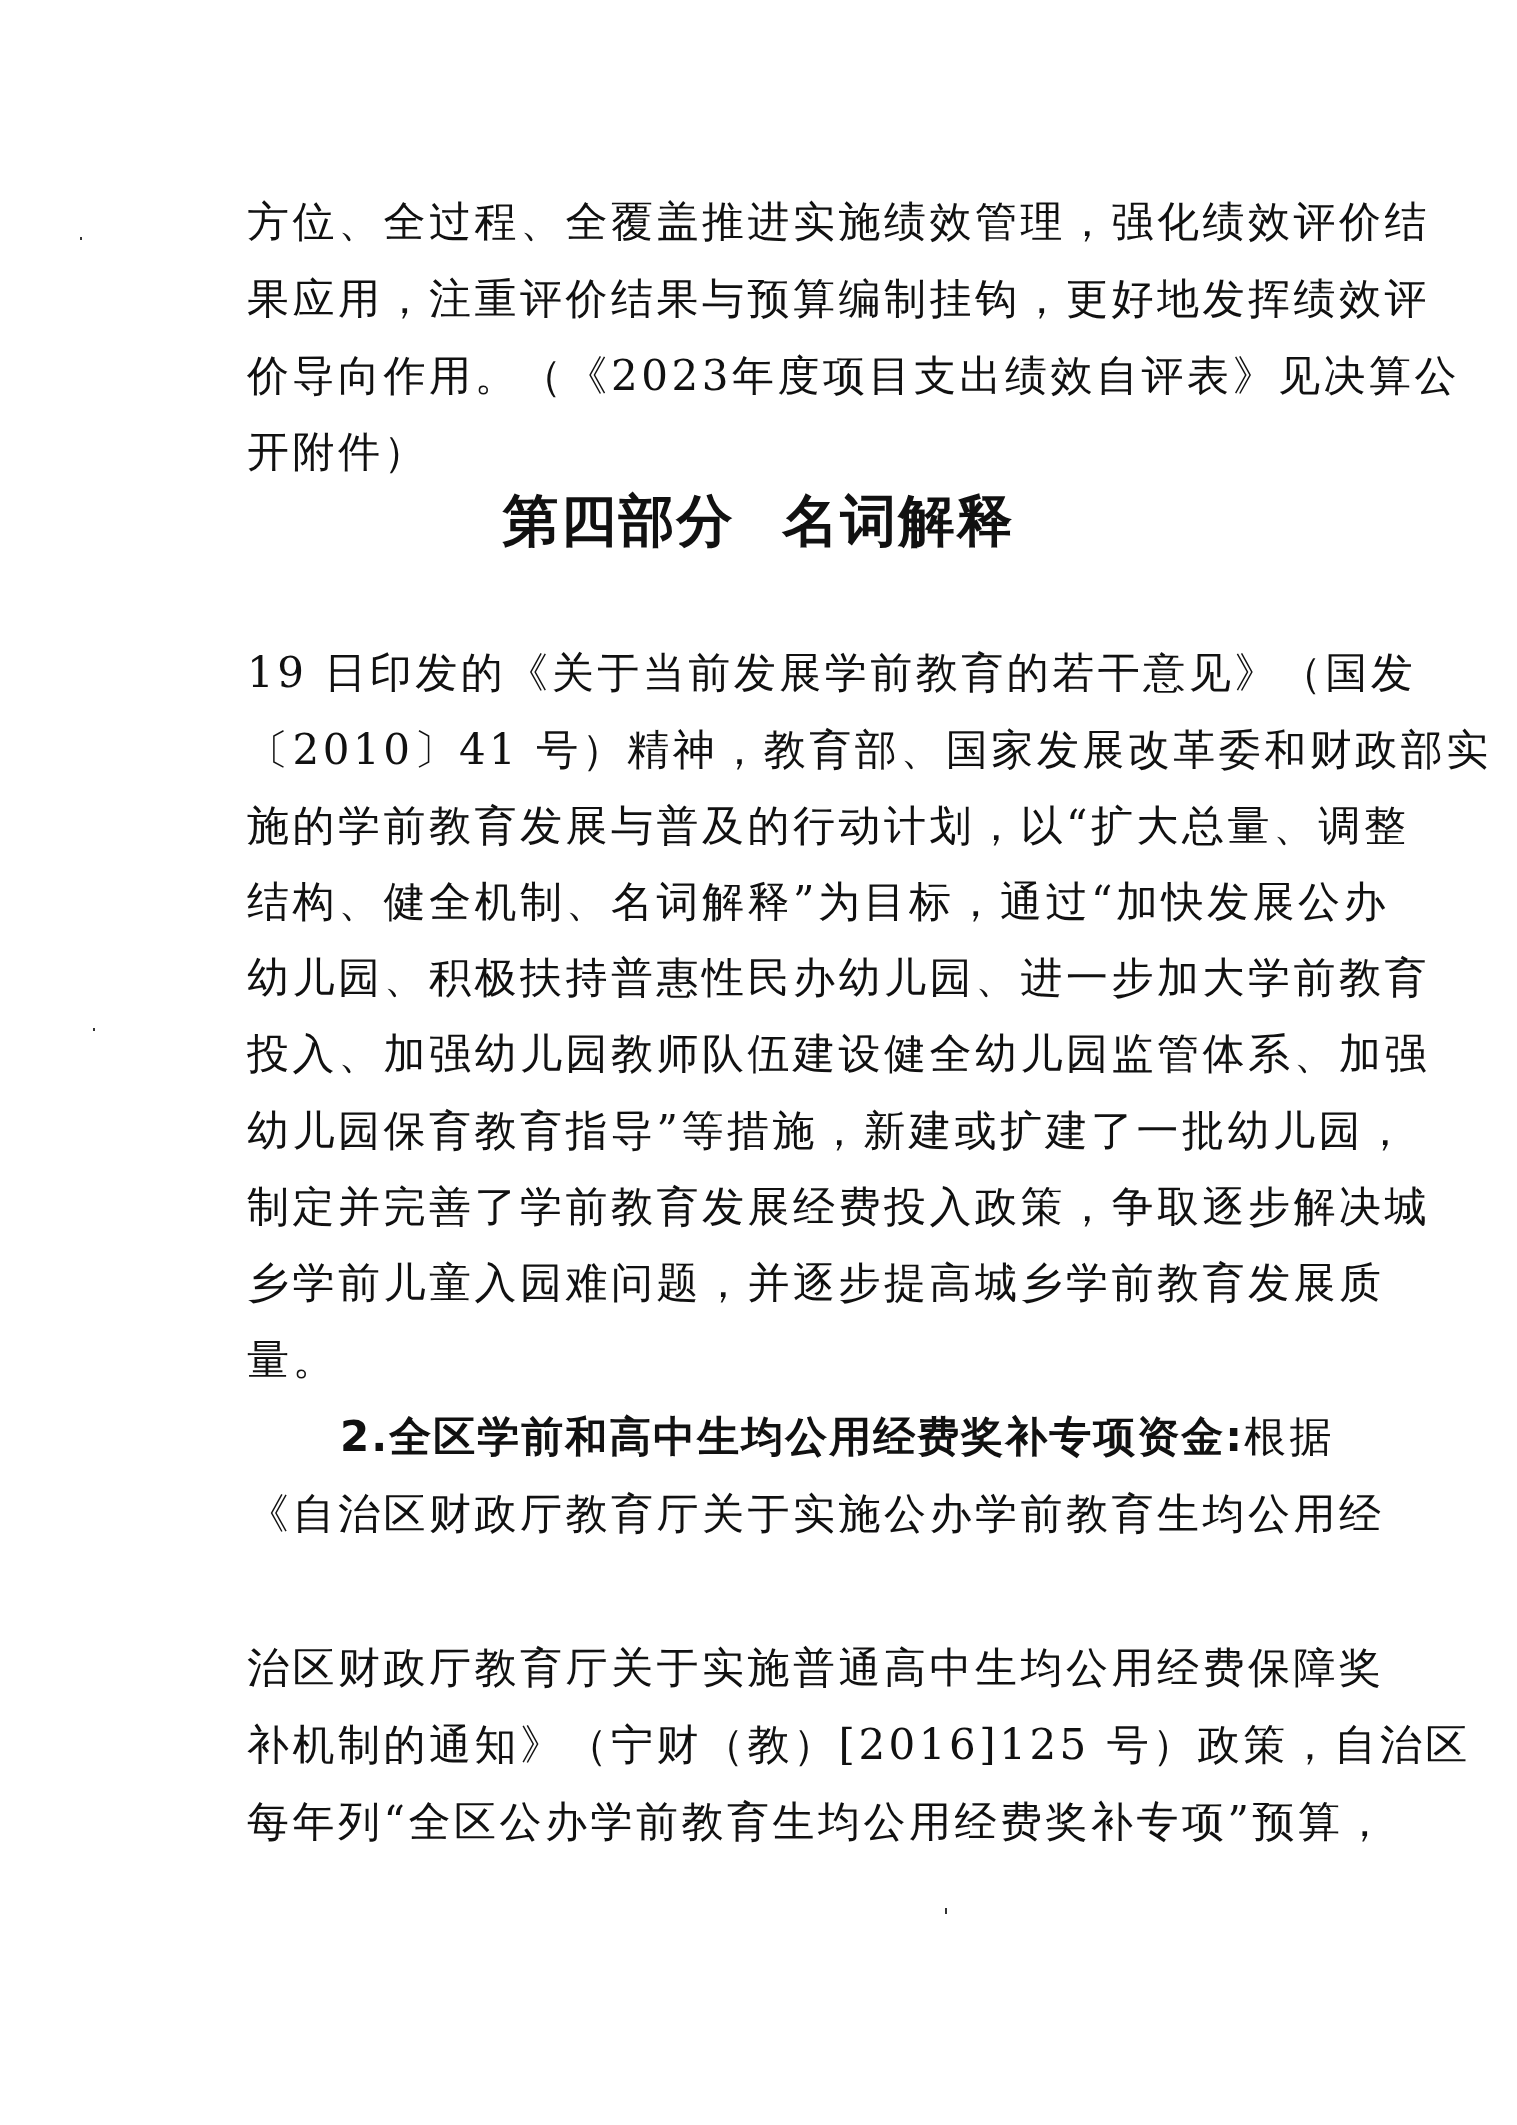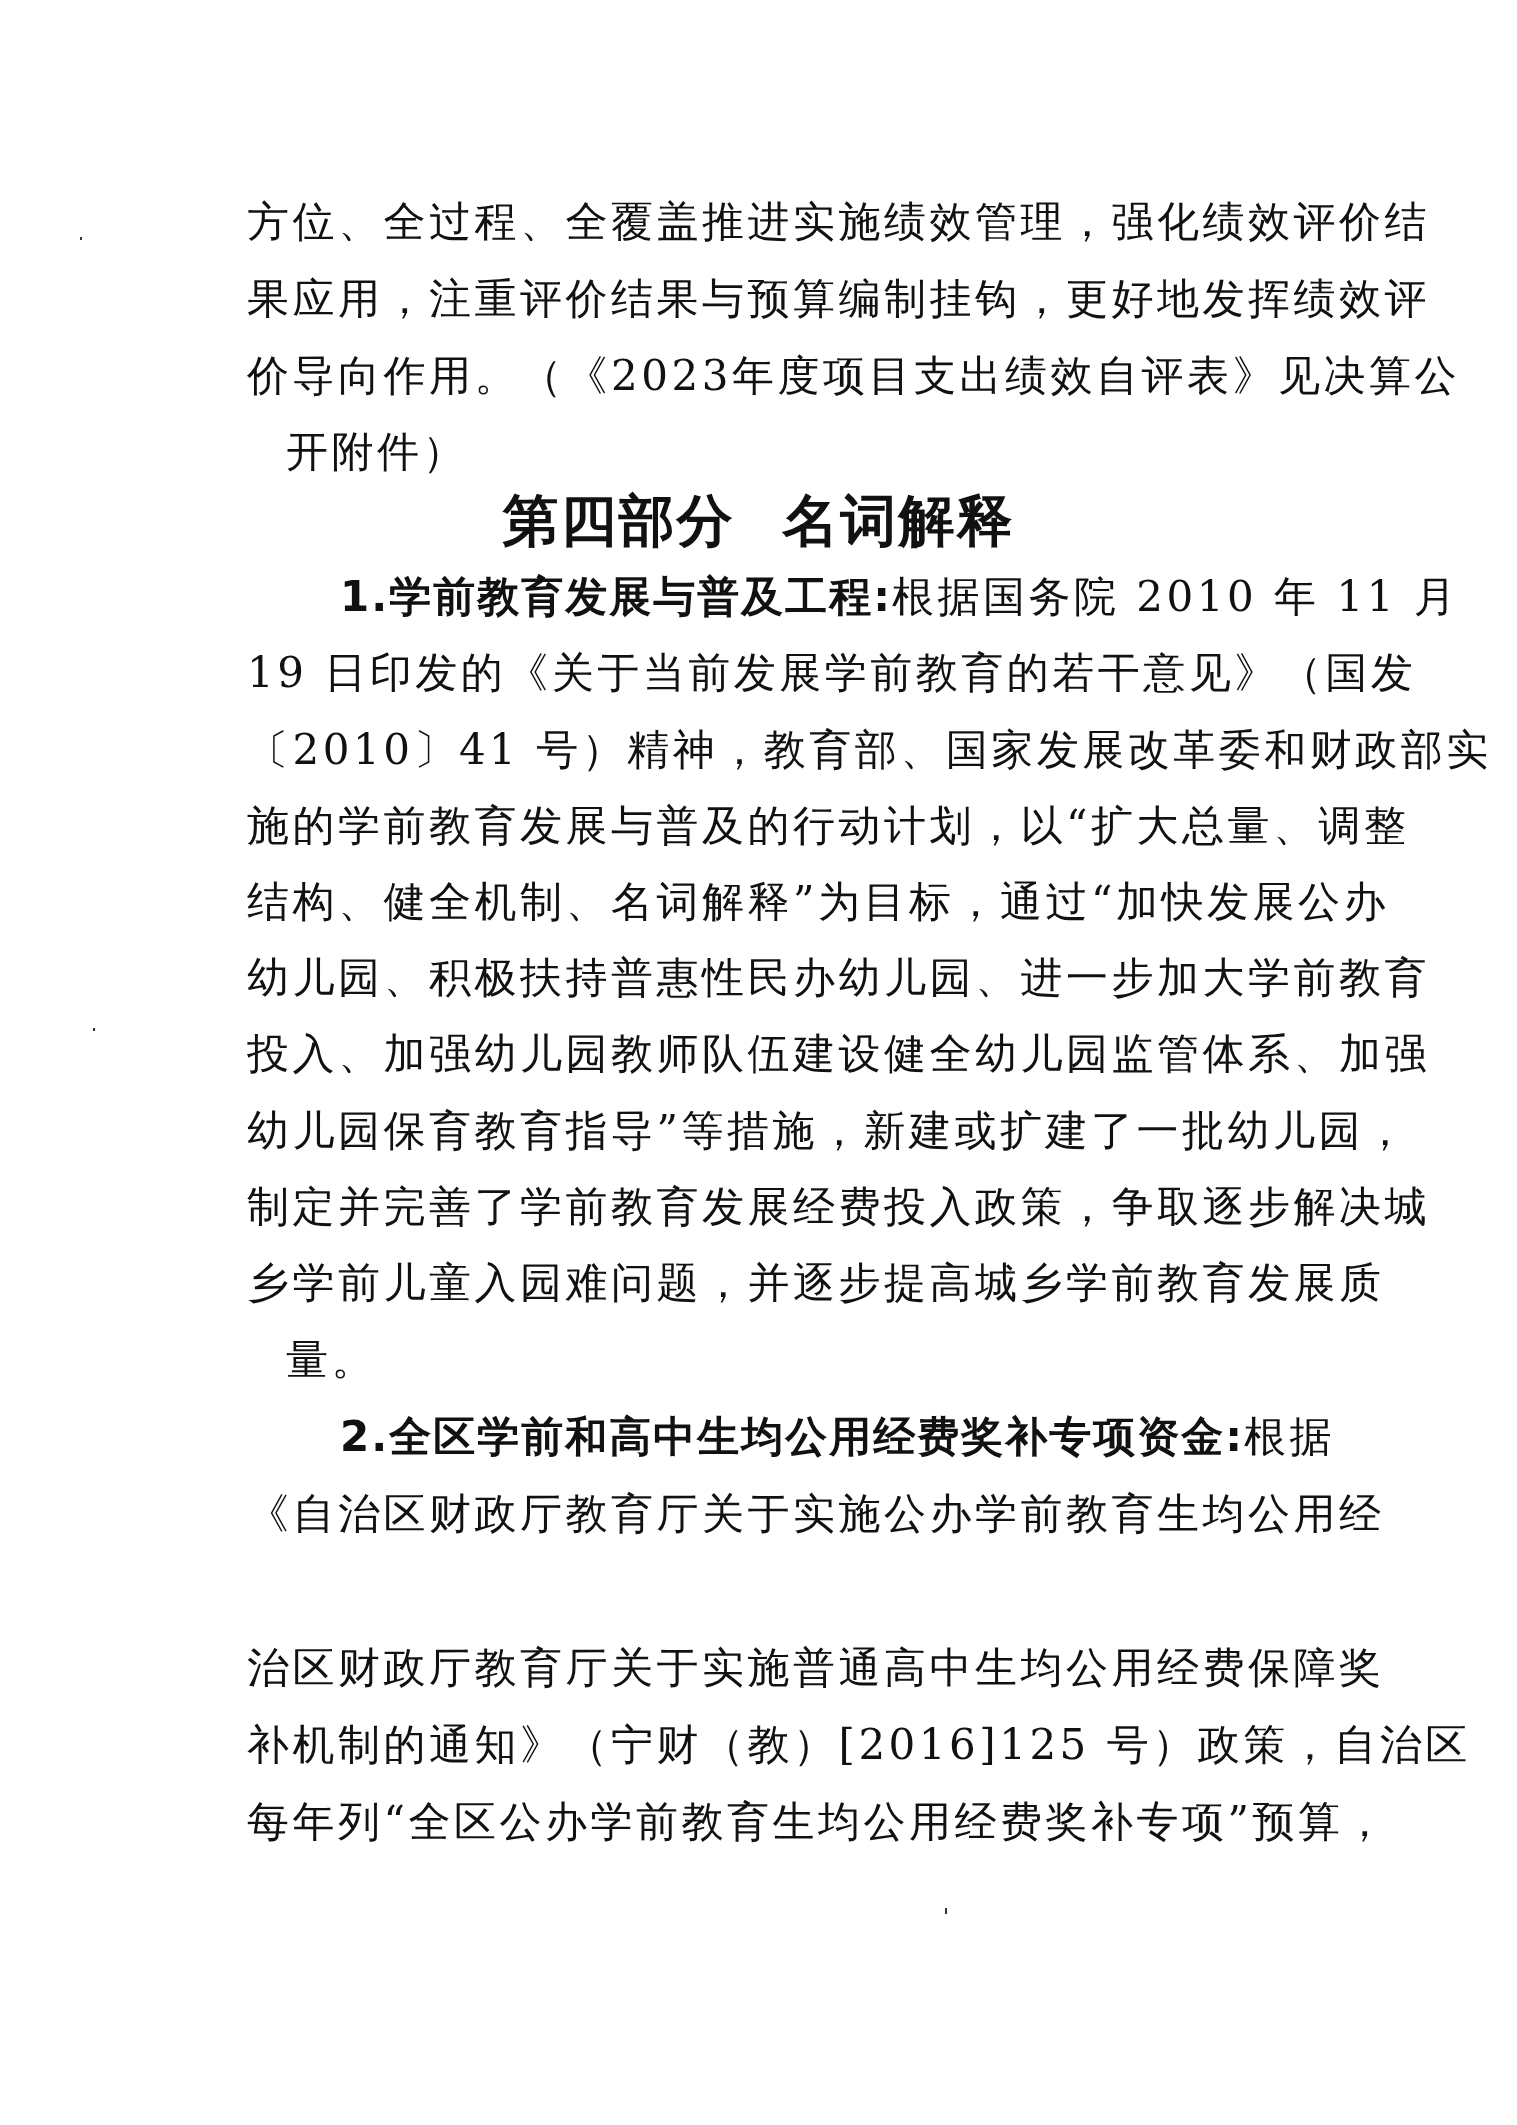--- a/index.html
+++ b/index.html
@@ -2,21 +2,21 @@
 <html><head>
 <meta charset="utf-8">
 <style>
   html, body { margin: 0; padding: 0; background: #ffffff; }
   body { width: 1517px; height: 2125px; position: relative; overflow: hidden;
          font-family: "DejaVu Serif", "Liberation Serif", serif; color: #111111; }
   .page { position: absolute; left: 0; top: 0; width: 1517px; height: 1743px; background: #ffffff; }
   .line { position: absolute; left: 247px; width: 1045px; height: 60px; line-height: 60px;
           font-size: 42px; white-space: nowrap; letter-spacing: 3.5px; text-align: justify;
           text-align-last: justify; }
-  .line.last { text-align-last: left; margin-left: 39px; }
+  .line.last { text-align-last: left; }
   .line.indent { left: 340px; width: 952px; }
   .bold { font-family: "DejaVu Sans", "Liberation Sans", sans-serif; font-weight: bold; letter-spacing: 2px; }
   .heading { position: absolute; left: 0; width: 1517px; top: 491px; height: 60px; line-height: 60px;
              text-align: center; font-family: "DejaVu Sans", "Liberation Sans", sans-serif;
              font-weight: bold; font-size: 56px; letter-spacing: 2px; }
   .heading .gap { display: inline-block; width: 48px; }
   .speck { position: absolute; width: 2px; height: 3px; background: #333333; }
 </style>
 </head>
 <body>
@@ -25,23 +25,20 @@
 
   <div class="line" style="top:192px">方位、全过程、全覆盖推进实施绩效管理，强化绩效评价结</div>
   <div class="line" style="top:269px">果应用，注重评价结果与预算编制挂钩，更好地发挥绩效评</div>
   <div class="line" style="top:346px">价导向作用。（《2023年度项目支出绩效自评表》见决算公</div>
   <div class="line last" style="top:422px">开附件）</div>
 
   <div class="heading">
     <span>第四部分</span><span class="gap"></span><span>名词解释</span>
   </div>
 
-  <div class="line indent" style="top:567px">
-    <span class="bold">1.</span><span class="bold">学前教育发展与普及工程:</span><span>根据国务院 2010 年 11 月</span>
-  </div>
   <div class="line" style="top:643px">19 日印发的《关于当前发展学前教育的若干意见》（国发</div>
   <div class="line" style="top:720px">〔2010〕41 号）精神，教育部、国家发展改革委和财政部实</div>
   <div class="line" style="top:796px">施的学前教育发展与普及的行动计划，以“扩大总量、调整</div>
   <div class="line" style="top:872px">结构、健全机制、名词解释”为目标，通过“加快发展公办</div>
   <div class="line" style="top:948px">幼儿园、积极扶持普惠性民办幼儿园、进一步加大学前教育</div>
   <div class="line" style="top:1024px">投入、加强幼儿园教师队伍建设健全幼儿园监管体系、加强</div>
   <div class="line" style="top:1101px">幼儿园保育教育指导”等措施，新建或扩建了一批幼儿园，</div>
   <div class="line" style="top:1253px">乡学前儿童入园难问题，并逐步提高城乡学前教育发展质</div>
   <div class="line" style="top:1177px">制定并完善了学前教育发展经费投入政策，争取逐步解决城</div>
   <div class="line last" style="top:1330px">量。</div>

